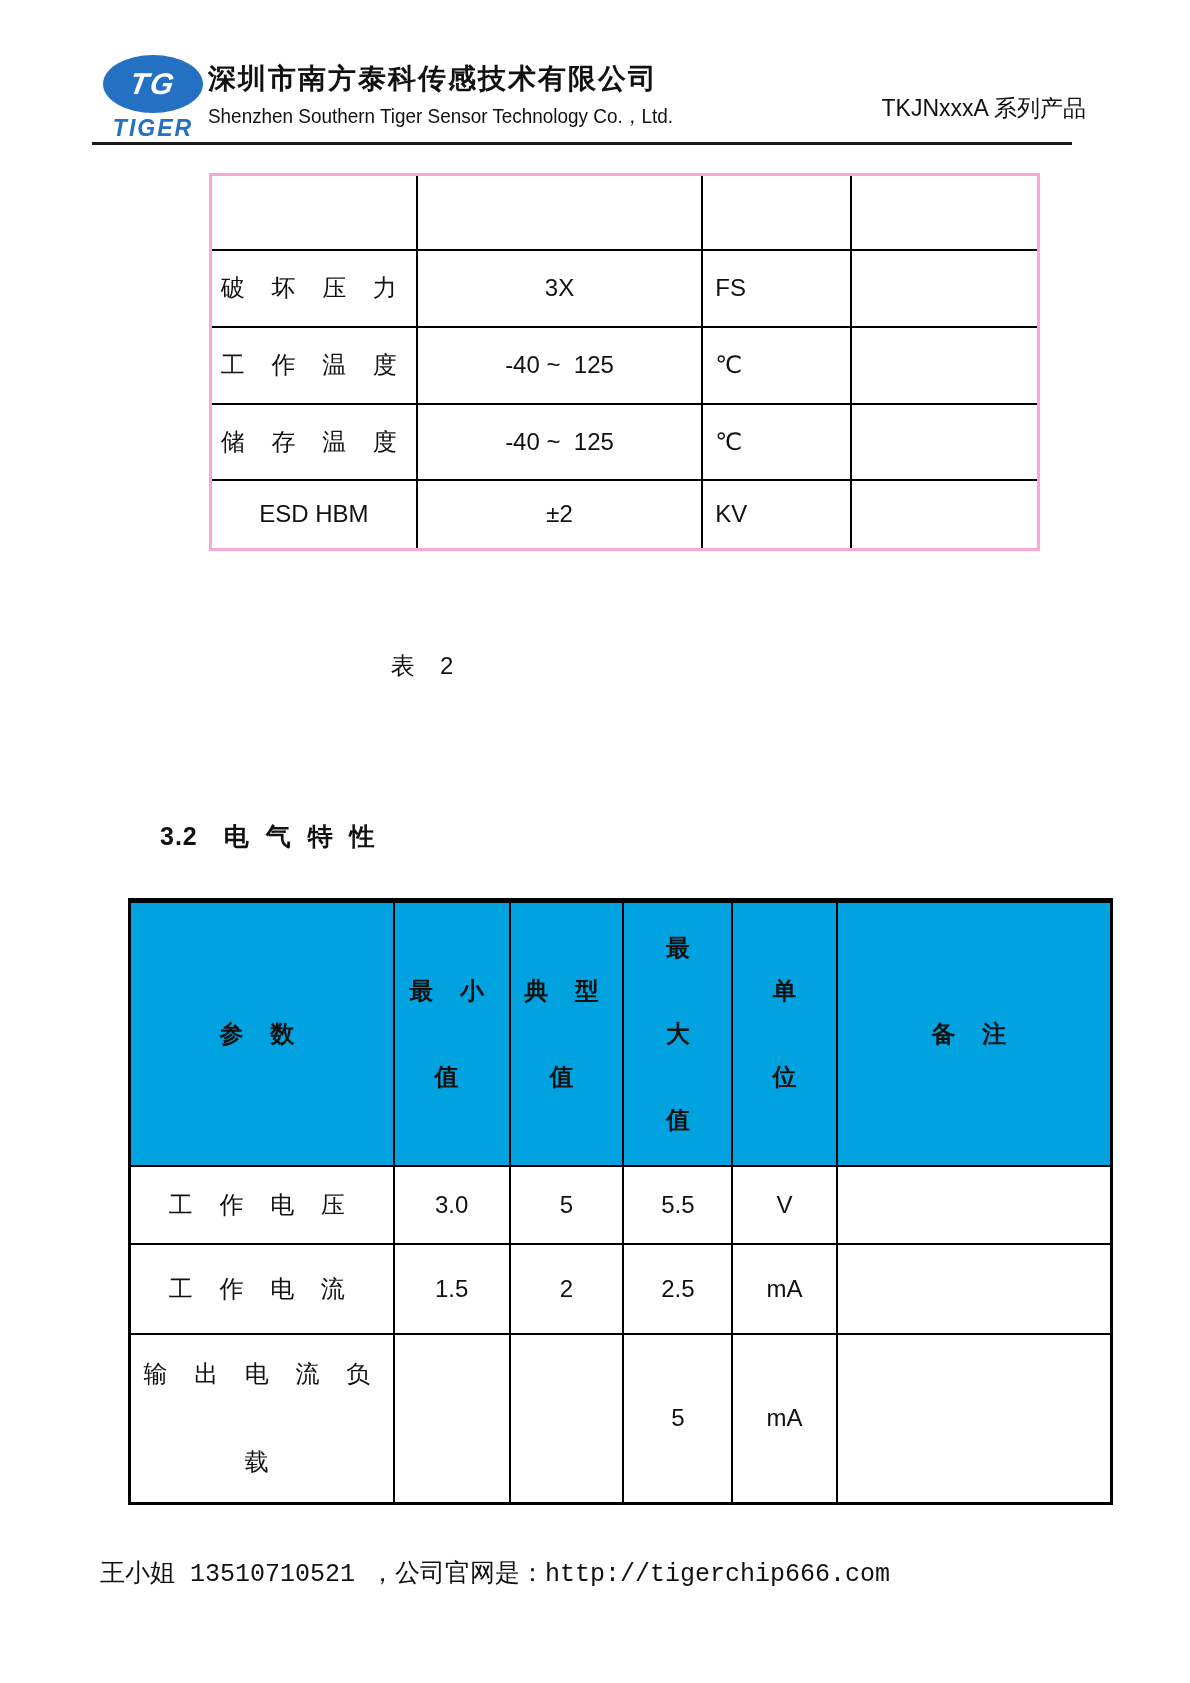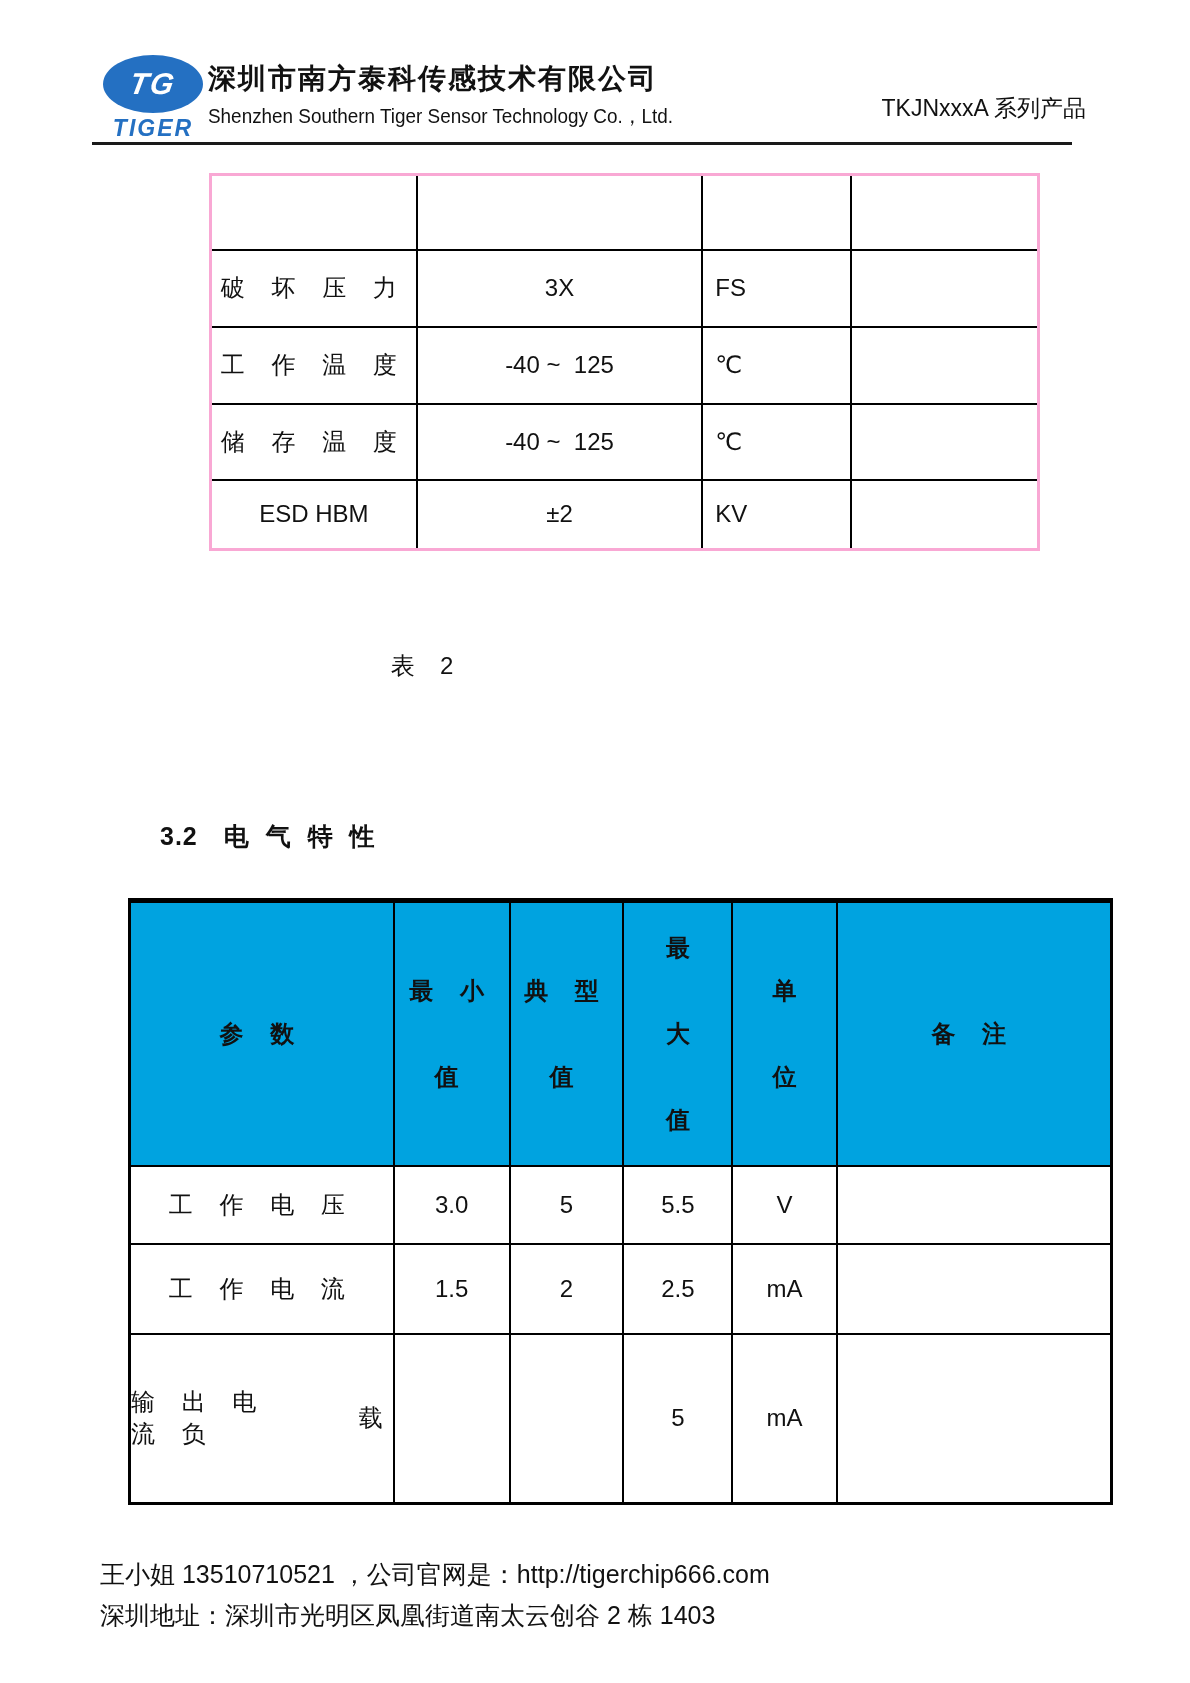--- a/index.html
+++ b/index.html
@@ -85,24 +85,24 @@
   }
   .elec-table td {
     border: 2px solid #000; font-size: 24px; vertical-align: middle; overflow: hidden;
   }
   .elec-table tr.hdr { height: 265px; }
   .elec-table tr.hdr td { background: #00A3E0; font-weight: bold; }
   .elec-table tr.r1 { height: 78px; }
   .elec-table tr.r2 { height: 90px; }
   .elec-table tr.r3 { height: 170px; }
   .stack { display: flex; flex-direction: column; align-items: center; justify-content: center; gap: 54px; }
-  .stack-sm { display: flex; flex-direction: row; align-items: center; justify-content: center; gap: 56px; }
-
-  
-  .footer { position: absolute; left: 100px; top: 1554px; font-size: 25px; line-height: 41px; }
+  .stack-sm { display: flex; flex-direction: column; align-items: center; justify-content: center; gap: 56px; }
+
+  
+  .footer { position: absolute; left: 100px; top: 1554px; font-size: 25px; line-height: 41px; font-family: Liberation Mono, monospace; }
 </style>
 </head>
 <body>
 
 <div class="page">
 
   <div class="logo">
     <div class="logo-ellipse">
       <span class="logo-tg">TG</span>
     </div>
@@ -233,16 +233,15 @@
       <td class="td-center"></td>
       <td class="td-center">5</td>
       <td class="td-center">mA</td>
       <td class="td-center"></td>
     </tr>
   </tbody>
     </table>
 
   <div class="footer">
     <div>王小姐 13510710521 ，公司官网是：http://tigerchip666.com</div>
-    <div>深圳地址：深圳市光明区凤凰街道南太云创谷 2 栋 1403</div>
   </div>
 
 </div>
 
 </body></html>

